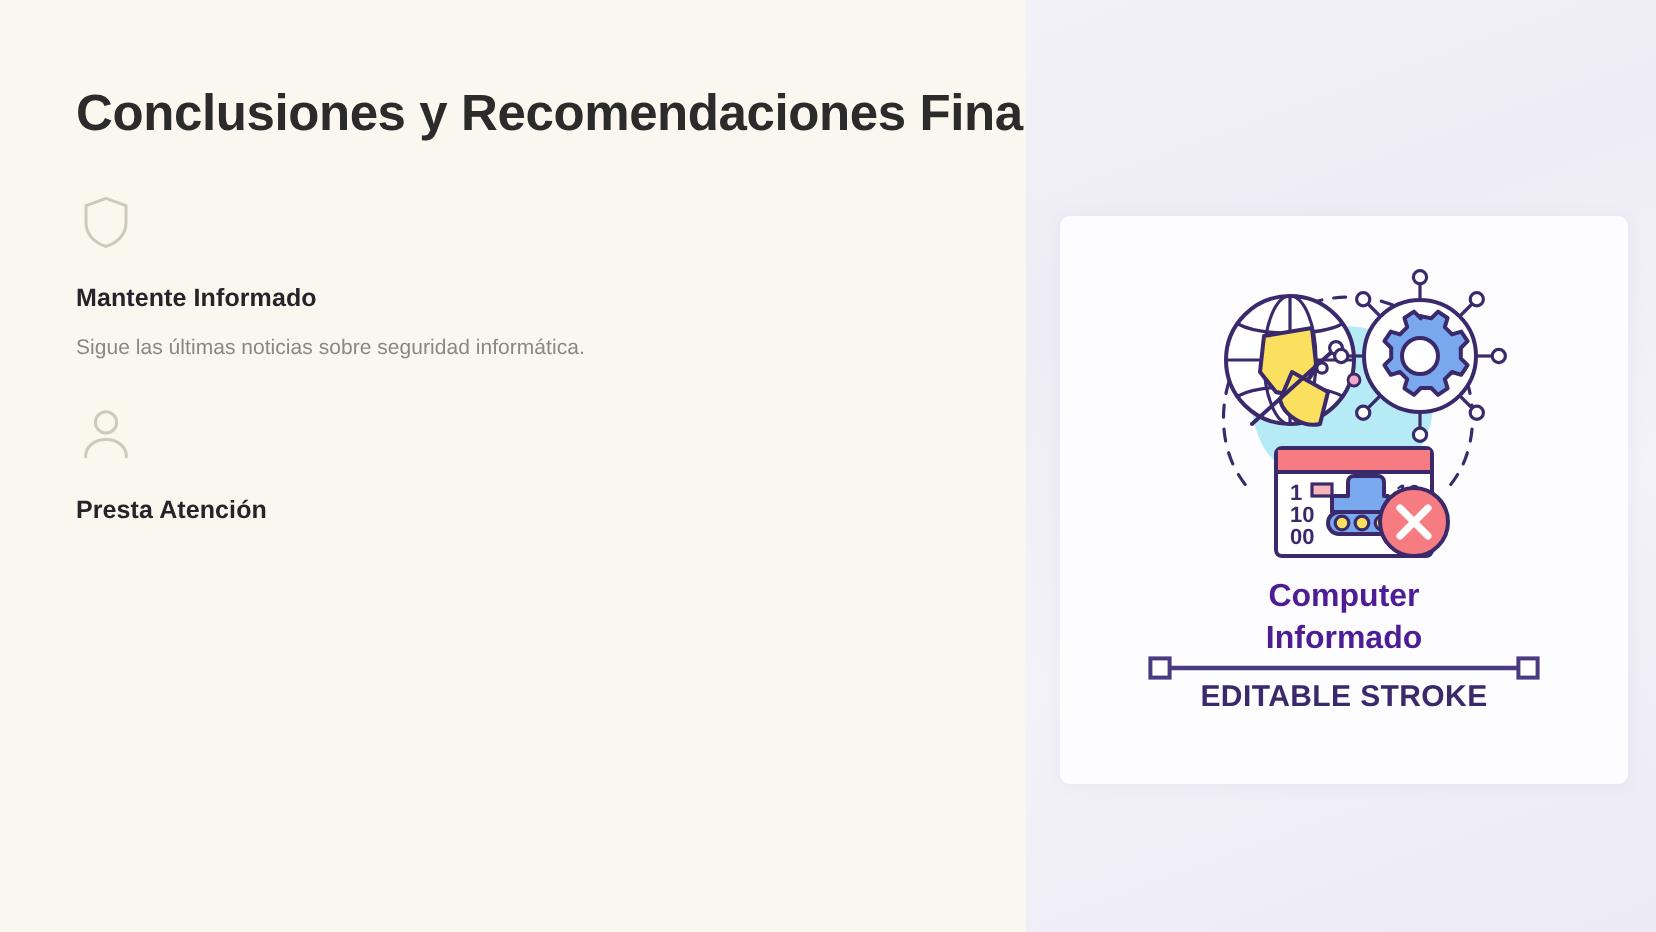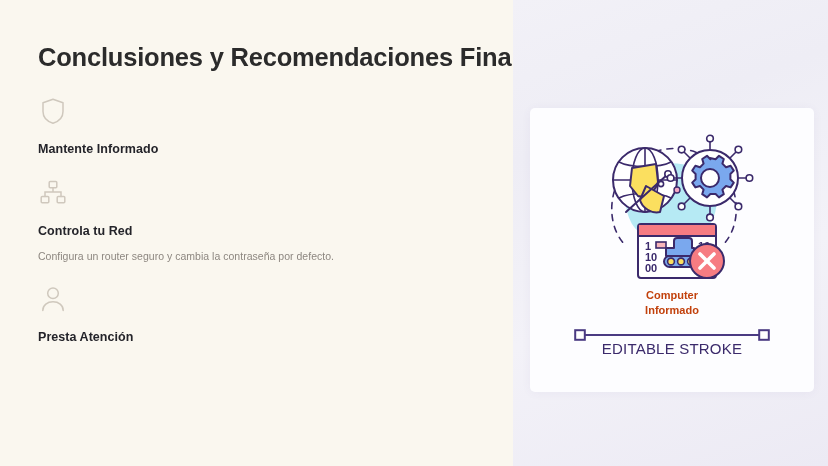--- a/index.html
+++ b/index.html
@@ -95,40 +95,40 @@
     transform: translateX(-50%);
     top: 26px;
     width: 180px;
     height: 152px;
   }
   .illus-title {
     position: absolute;
     left: 0; right: 0;
     top: 180px;
     text-align: center;
-    font-size: 11px;
-    font-weight: bold;
-    color: #c2410c;
+    font-size: 16px;
+    font-weight: bold;
+    color: #4c1d95;
     line-height: 1.32;
   }
   .illus-rule {
     position: absolute;
     left: 50%;
     transform: translateX(-50%);
     top: 219px;
     width: 196px;
     height: 12px;
   }
   .illus-stroke-label {
     position: absolute;
     left: 0; right: 0;
     top: 232px;
     text-align: center;
     font-size: 15px;
-    font-weight: normal;
+    font-weight: bold;
     letter-spacing: 0.2px;
     color: #3b2a6b;
   }
 </style>
 </head>
 <body>
 
 <div id="page">
 
   <div class="left-panel">
@@ -137,35 +137,24 @@
 
     <div class="rec-list">
 
       <div class="rec-item">
         <span class="rec-icon">
           <svg width="30" height="30" viewBox="0 0 30 30" fill="none">
             <path d="M15 3.2 L25 6.8 V15.4 C25 21.4 20.6 25.4 15 27.2 C9.4 25.4 5 21.4 5 15.4 V6.8 Z" stroke="#cfc8bd" stroke-width="1.5" stroke-linejoin="round" fill="none"></path>
           </svg>
         </span>
         <div class="rec-heading">Mantente Informado</div>
+        <div class="rec-desc">Sigue las últimas noticias sobre seguridad informática.</div>
       </div>
 
 
-      <div class="rec-item">
-        <span class="rec-icon">
-          <svg width="30" height="30" viewBox="0 0 30 30" fill="none">
-            <rect x="11.2" y="3.6" width="7.6" height="6.2" rx="1" stroke="#cfc8bd" stroke-width="1.5" fill="none"></rect>
-            <rect x="3.2" y="18.6" width="7.6" height="6.2" rx="1" stroke="#cfc8bd" stroke-width="1.5" fill="none"></rect>
-            <rect x="19.2" y="18.6" width="7.6" height="6.2" rx="1" stroke="#cfc8bd" stroke-width="1.5" fill="none"></rect>
-            <path d="M15 9.8 v4.2 M7 18.6 v-4.6 H23 v4.6" stroke="#cfc8bd" stroke-width="1.5" stroke-linecap="round" fill="none"></path>
-          </svg>
-        </span>
-        <div class="rec-heading">Controla tu Red</div>
-        <div class="rec-desc">Configura un router seguro y cambia la contraseña por defecto.</div>
-      </div>
 
       <div class="rec-item">
         <span class="rec-icon">
           <svg width="30" height="30" viewBox="0 0 30 30" fill="none">
             <circle cx="15" cy="9.2" r="5.3" stroke="#cfc8bd" stroke-width="1.5" fill="none"></circle>
             <path d="M4.8 26.4 c0-5.3 4.6-8.6 10.2-8.6 s10.2 3.3 10.2 8.6" stroke="#cfc8bd" stroke-width="1.5" stroke-linecap="round" fill="none"></path>
           </svg>
         </span>
         <div class="rec-heading">Presta Atención</div>
         <div class="rec-desc"></div>

